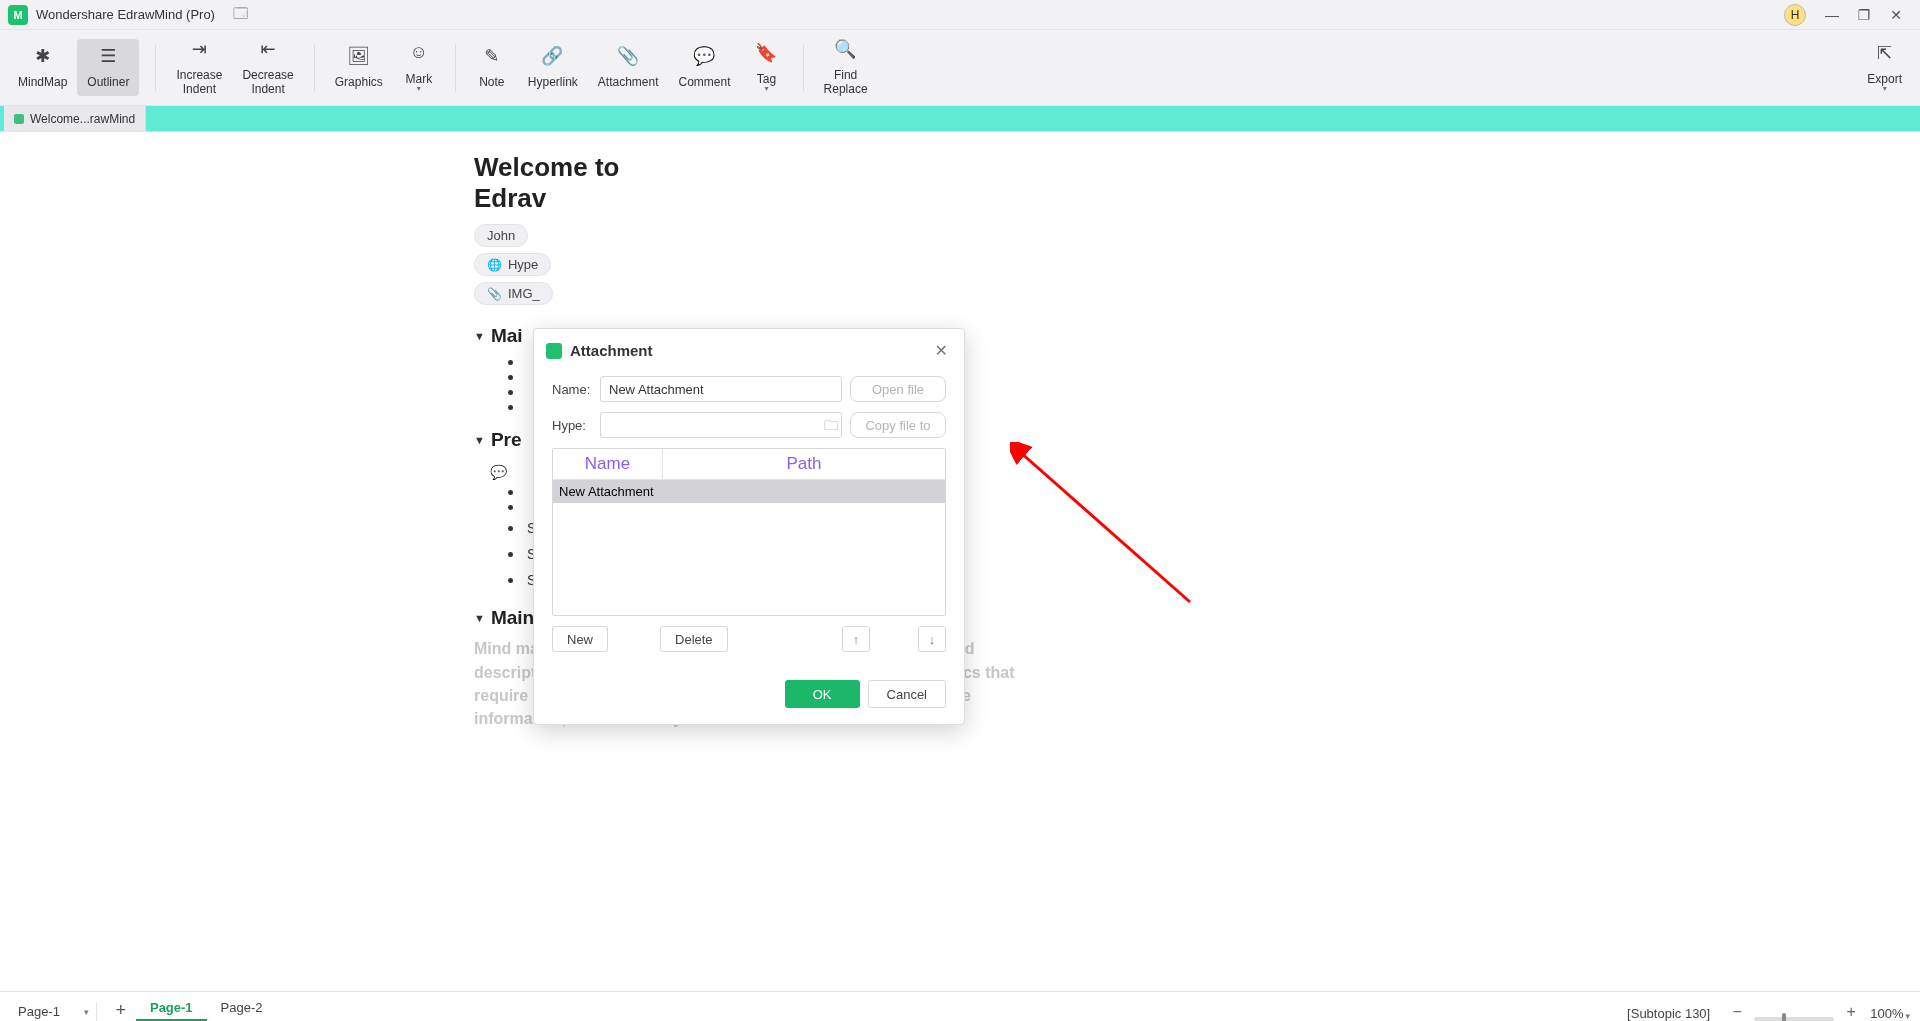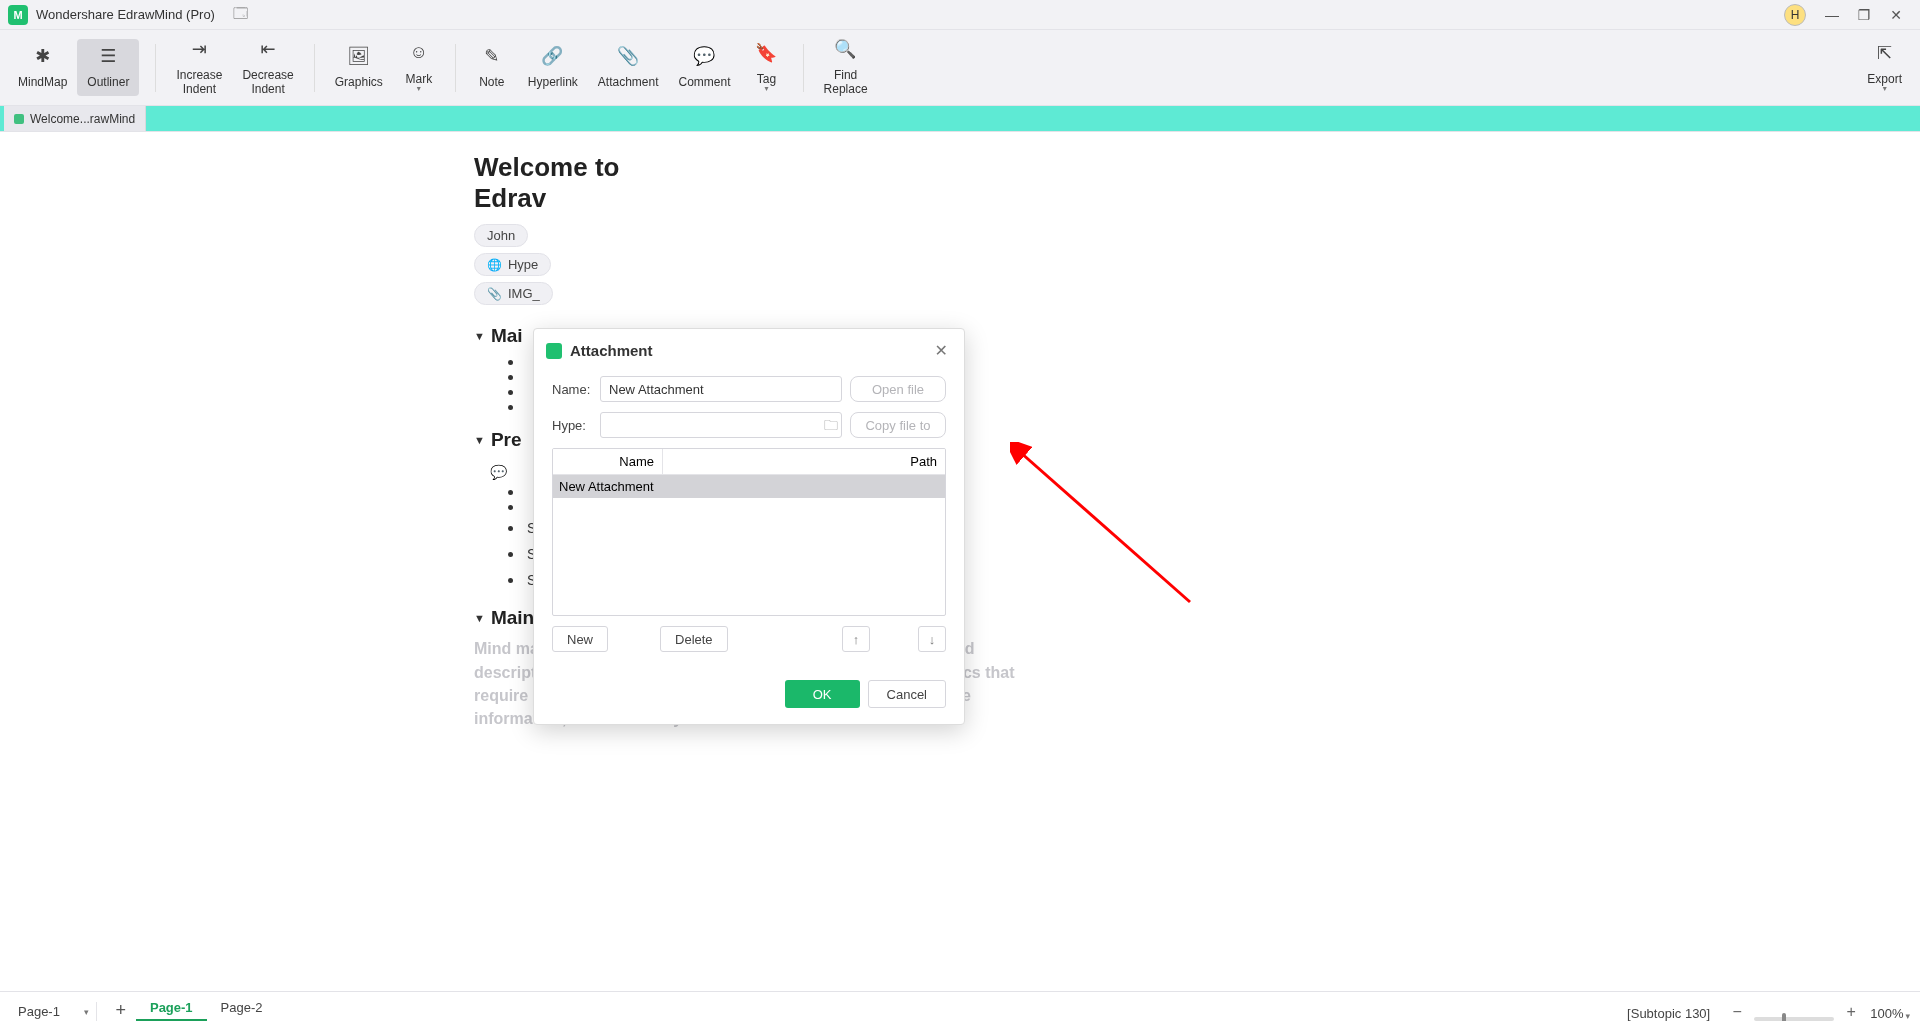--- a/index.html
+++ b/index.html
@@ -68,21 +68,21 @@
 .dialog .dlg-close { margin-left: auto; font-size: 16px; color: #777; cursor: pointer; padding: 2px 4px; }
 .dialog .dlg-body { padding: 4px 18px 14px 18px; }
 .dialog .form-row { display: flex; align-items: center; margin-bottom: 10px; }
 .dialog .form-label { width: 48px; font-size: 13px; color: #444; }
 .dialog .text-input { flex: 1; height: 26px; border: 1px solid #d6d6dc; border-radius: 3px; padding: 0 8px; font-size: 13px; color: #333; }
 .dialog .side-btn { margin-left: 8px; height: 26px; min-width: 96px; border: 1px solid #d6d6dc; border-radius: 8px; background: #fff; font-size: 13px; color: #b4b4b8; cursor: default; }
 .dialog .path-wrap { flex: 1; position: relative; }
 .dialog .folder-btn { position: absolute; right: 4px; top: 3px; color: #888; cursor: pointer; font-size: 14px; }
 .dialog .table { border: 1px solid #d6d6dc; border-radius: 2px; margin-top: 4px; height: 168px; overflow: hidden; }
 .dialog .table .thead { display: flex; background: #fff; border-bottom: 1px solid #e4e4e8; }
-.dialog .table .th { padding: 5px 8px; font-size: 13px; color: #000000; text-align: right; }
+.dialog .table .th { padding: 5px 8px; font-size: 17px; color: #8b5cf6; text-align: center; }
 .dialog .table .th.name { width: 110px; border-right: 1px solid #e4e4e8; }
 .dialog .table .th.path { flex: 1; }
 .dialog .table .trow { display: flex; font-size: 13px; }
 .dialog .table .trow.selected { background: #d3d3d7; }
 .dialog .table .td { padding: 4px 6px; }
 .dialog .table .td.name { width: 110px; }
 .dialog .table .td.path { flex: 1; }
 .dialog .btn-row { display: flex; margin-top: 10px; gap: 44px; }
 .dialog .small-btn { height: 26px; padding: 0 14px; border: 1px solid #d6d6dc; background: #fff; border-radius: 3px; font-size: 13px; color: #444; cursor: pointer; margin-right: 8px; }
 .dialog .arrow-btn { width: 28px; height: 26px; border: 1px solid #d6d6dc; background: #fff; border-radius: 3px; font-size: 13px; color: #777; cursor: pointer; margin-left: 4px; display: flex; align-items: center; justify-content: center; }

